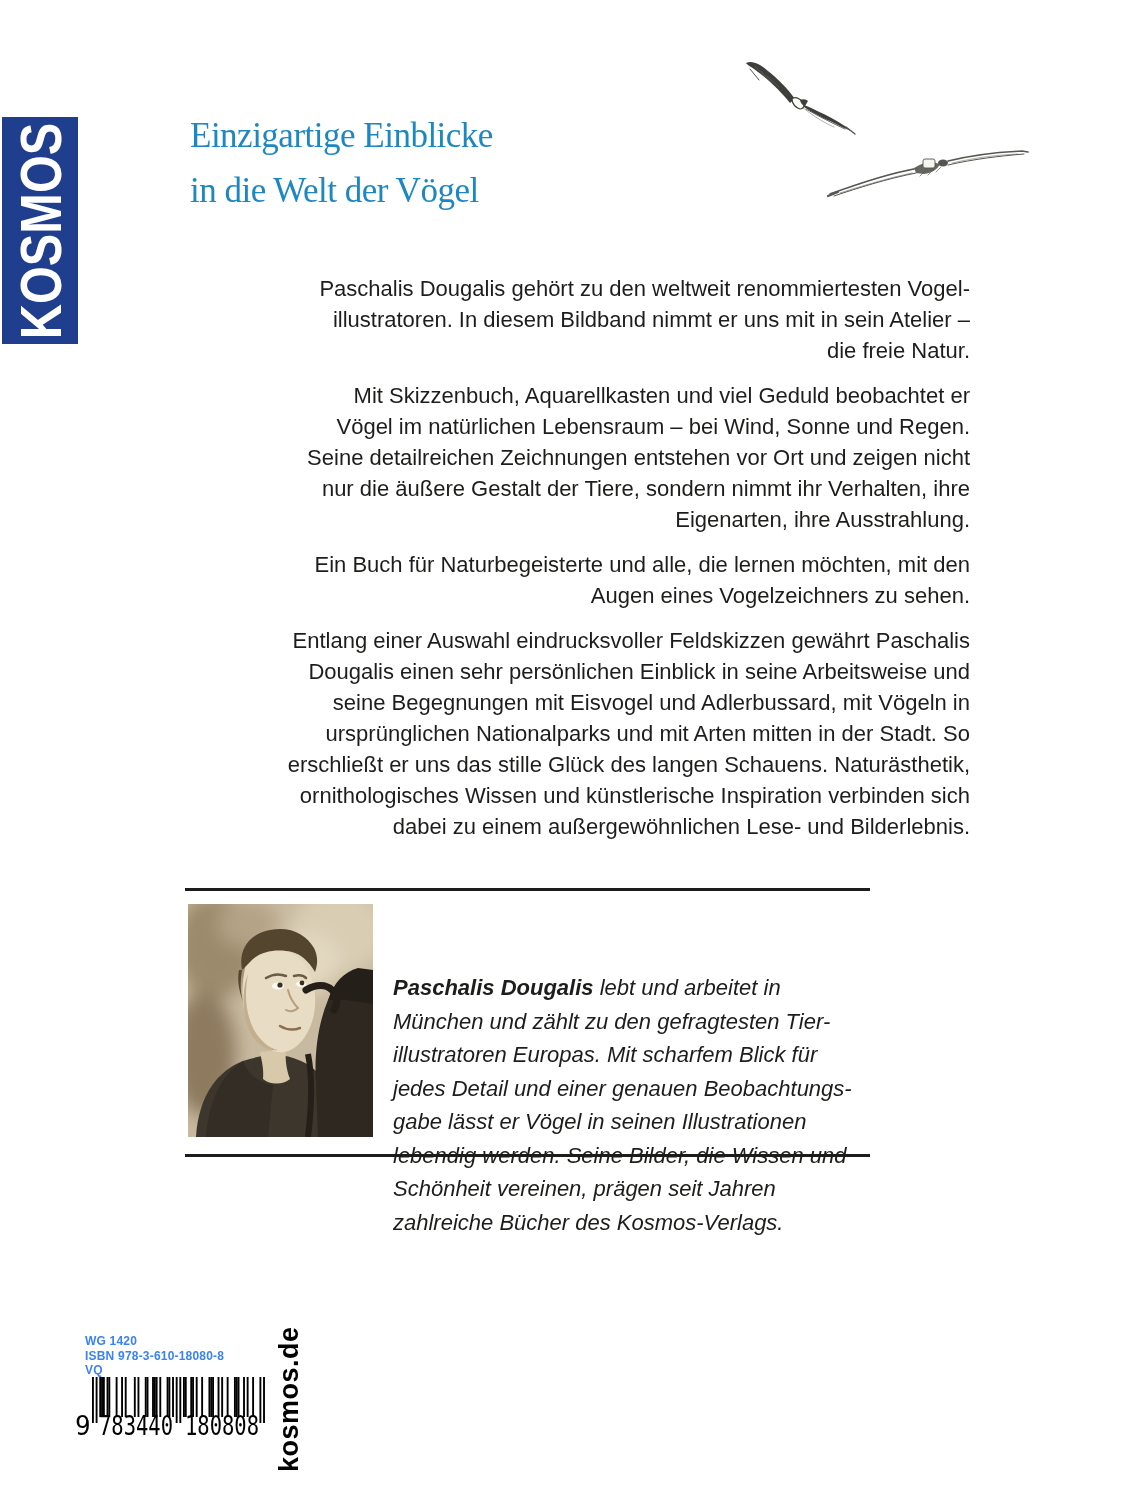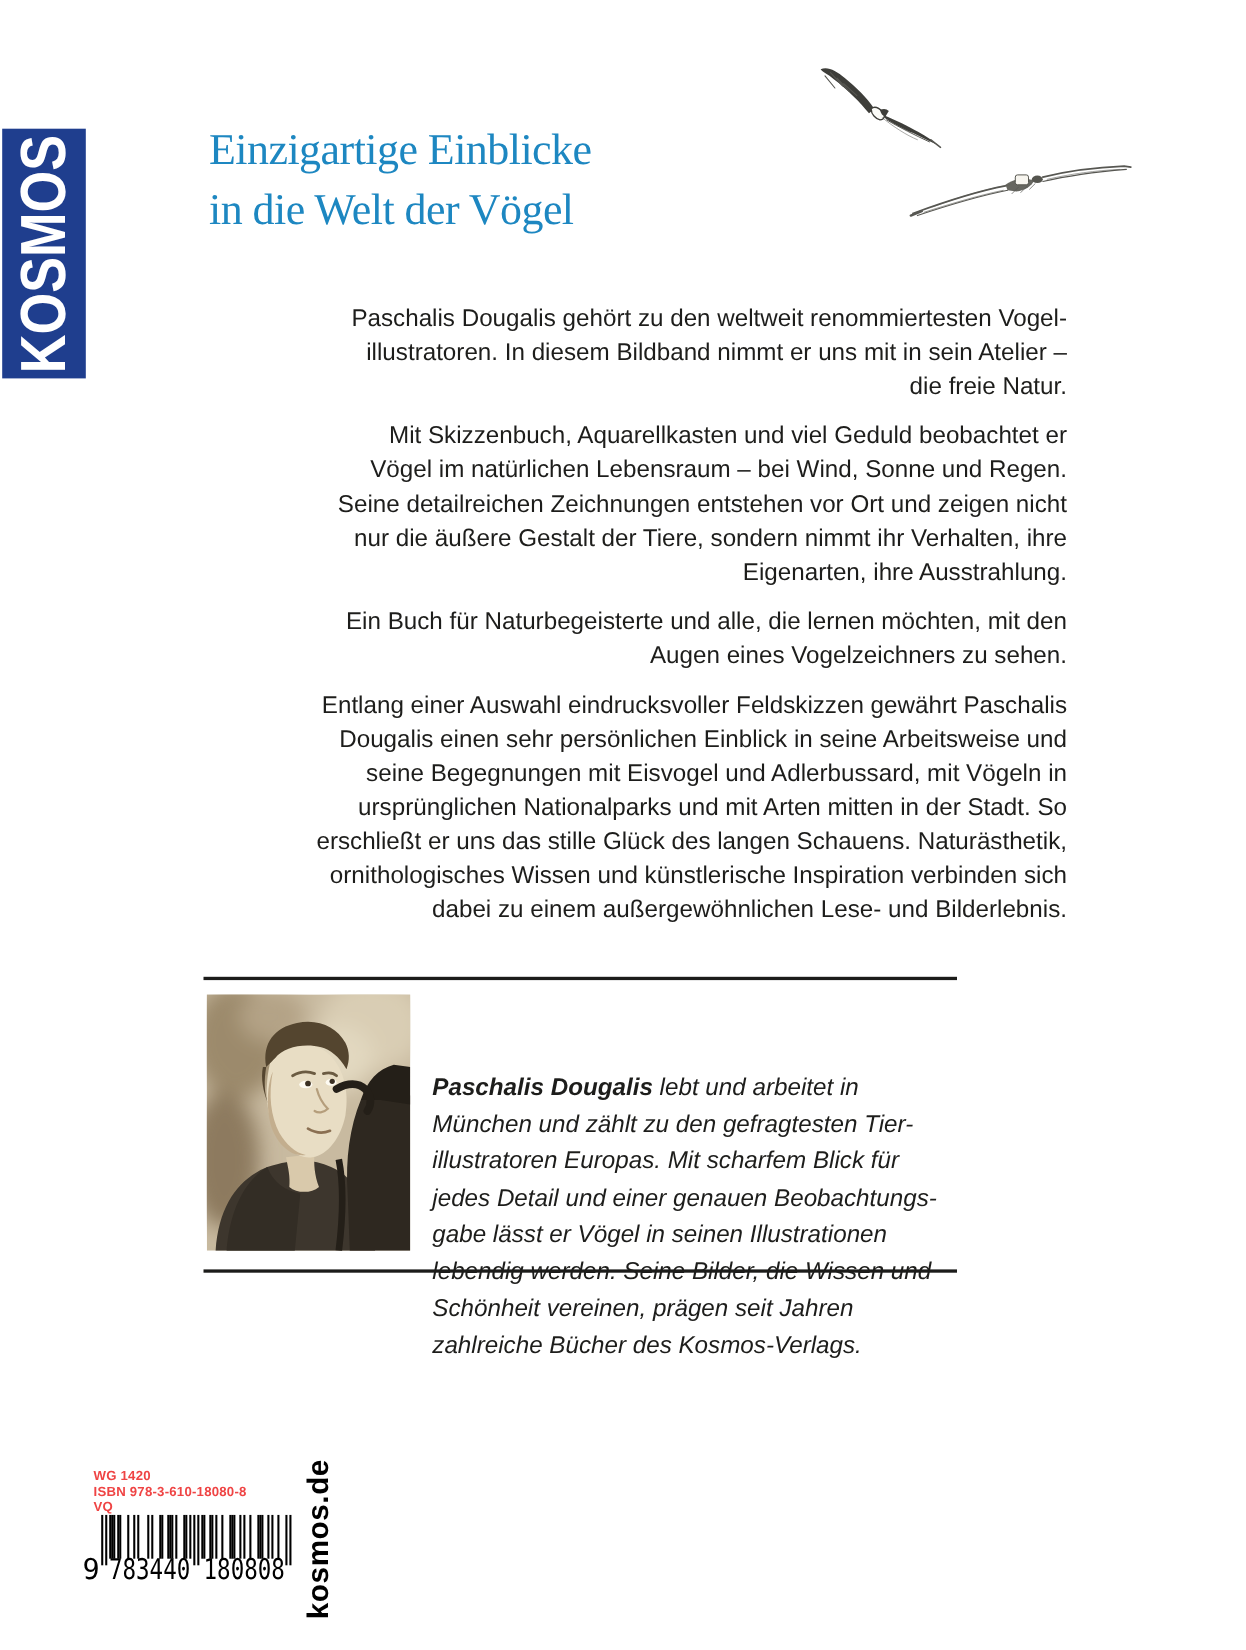--- a/index.html
+++ b/index.html
@@ -21,42 +21,42 @@
     font-weight:700;font-size:58px;letter-spacing:0px;color:#ffffff;white-space:nowrap;
     font-family:"Liberation Sans",sans-serif;
   }
   
   .bird1{position:absolute;left:738px;top:55px;width:120px;height:80px;}
   .bird2{position:absolute;left:822px;top:142px;width:212px;height:64px;}
   
   .title{
     position:absolute;left:190px;top:108px;margin:0;
     font-family:"Liberation Serif","DejaVu Serif",serif;font-weight:400;
-    font-size:40px;line-height:55px;letter-spacing:-0.5px;
+    font-size:35px;line-height:55px;letter-spacing:-0.5px;
     color:var(--title-blue);white-space:pre-line;
   }
   
   .intro{position:absolute;left:190px;top:273px;width:780px;}
   .intro p{
     margin:0 0 14px 0;font-size:22px;line-height:31px;white-space:pre-line;text-align:right;
   }
   
   .rule{position:absolute;left:185px;width:685px;height:3px;background:#1c1c1a;}
   .rule-top{top:888px;}
   .rule-bottom{top:1154px;}
   .photo{position:absolute;left:188px;top:904px;width:185px;height:233px;}
   .bio{
     position:absolute;left:393px;top:949px;width:500px;
     font-size:22px;line-height:33.5px;white-space:pre-line;font-style:italic;
   }
   .bio strong{font-weight:700;}
   
   .codes{
     position:absolute;left:85px;top:1334px;
-    font-size:12px;line-height:14.5px;font-weight:700;color:#ef4444;
+    font-size:12px;line-height:14.5px;font-weight:700;color:#3b82f6;
     letter-spacing:0.2px;
   }
   .barcode{position:absolute;left:72px;top:1377px;width:200px;height:64px;}
   .barcode rect{fill:#000;}
   .barcode text{font-family:"DejaVu Sans Mono","Liberation Mono",monospace;font-size:26px;fill:#000;}
   .site{
     position:absolute;left:209px;top:1375px;width:160px;height:34px;
     transform:rotate(-90deg);
     display:flex;align-items:center;justify-content:flex-start;
     font-weight:700;font-size:27px;letter-spacing:0.5px;color:#000;

